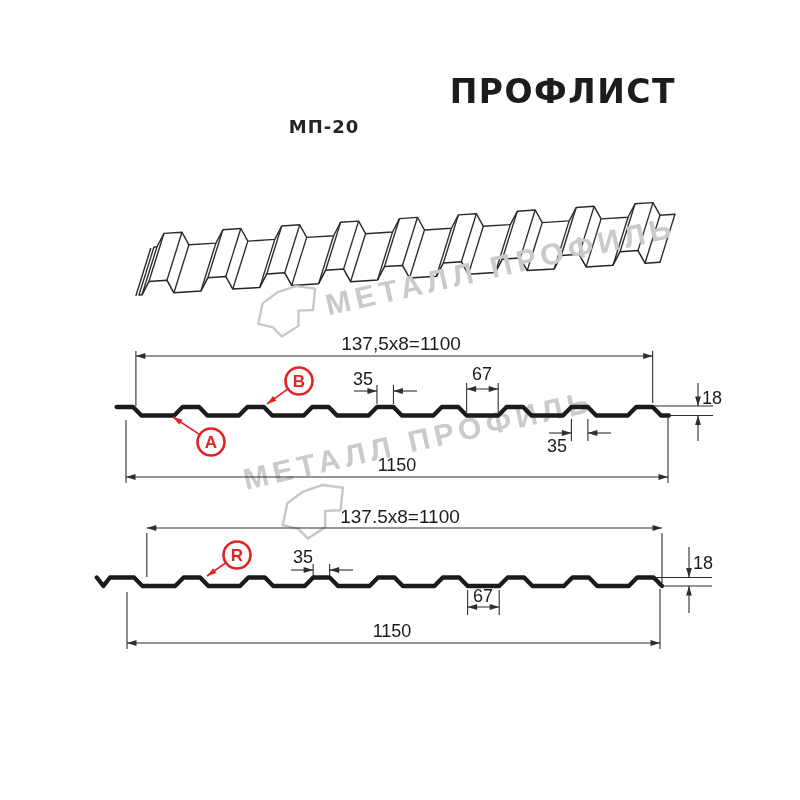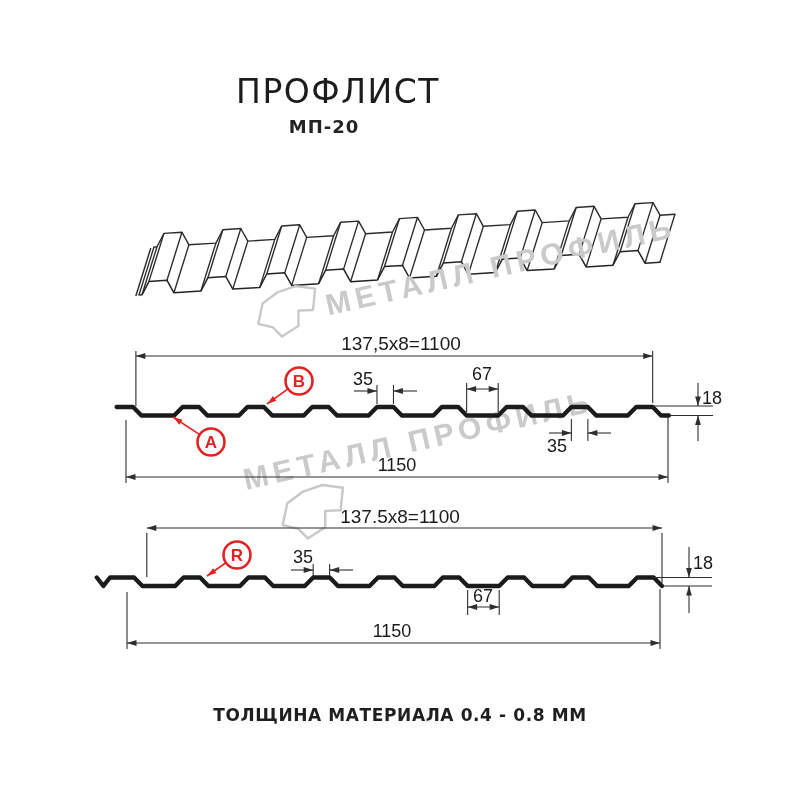--- a/index.html
+++ b/index.html
@@ -1,19 +1,19 @@
 <!DOCTYPE html>
 <html><head>
 <meta charset="utf-8">
 <style>
   html,body{margin:0;padding:0;background:#ffffff;}
   .page{position:relative;width:800px;height:800px;background:#fff;overflow:hidden;
         font-family:"DejaVu Sans","Liberation Sans",sans-serif;}
-  .title{position:absolute;top:72px;left:0;width:676px;text-align:center;
-         font-size:33px;font-weight:normal;letter-spacing:1.5px;color:#1c1c1c;}
+  .title{position:absolute;top:72px;left:0;width:676px;text-align:right;
+         font-size:33px;font-weight:bold;letter-spacing:1.5px;color:#1c1c1c;}
   .subtitle{position:absolute;top:116px;left:0;width:648px;text-align:center;
             font-size:18px;font-weight:bold;letter-spacing:1px;color:#242424;}
   .footer{position:absolute;top:705px;left:0;width:800px;text-align:center;
           font-size:17px;letter-spacing:0.6px;color:#1f1f1f;font-weight:bold;}
   svg{position:absolute;top:0;left:0;}
   svg text{font-family:"Liberation Sans","DejaVu Sans",sans-serif;}
 </style>
 </head>
 <body>
 
@@ -165,14 +165,13 @@
         <path d="M0 0 L-9.5 2.9 L-9.5 -2.9 Z" transform="translate(689 586) rotate(-90)" fill="#2e2e2e"></path>
         <text x="693" y="569" fill="#1b1b1b" font-size="18" text-anchor="start">18</text>
         <g>
           <circle cx="237" cy="555" r="13.5" fill="none" stroke="#e02424" stroke-width="2.6"></circle>
           <text x="237" y="561" fill="#e02424" font-size="17" text-anchor="middle" font-weight="bold">R</text>
           <line x1="225.94036907299295" y1="562.741741648905" x2="207" y2="576" stroke="#e02424" stroke-width="1.6"></line>
           <path d="M0 0 L-9.5 2.9 L-9.5 -2.9 Z" transform="translate(207 576) rotate(145.00797980144134)" fill="#e02424"></path>
         </g>
       </g>
     </svg>
-  <div class="footer">ТОЛЩИНА МАТЕРИАЛА 0.4 - 0.8 ММ</div>
 </div>
 
 </body></html>

